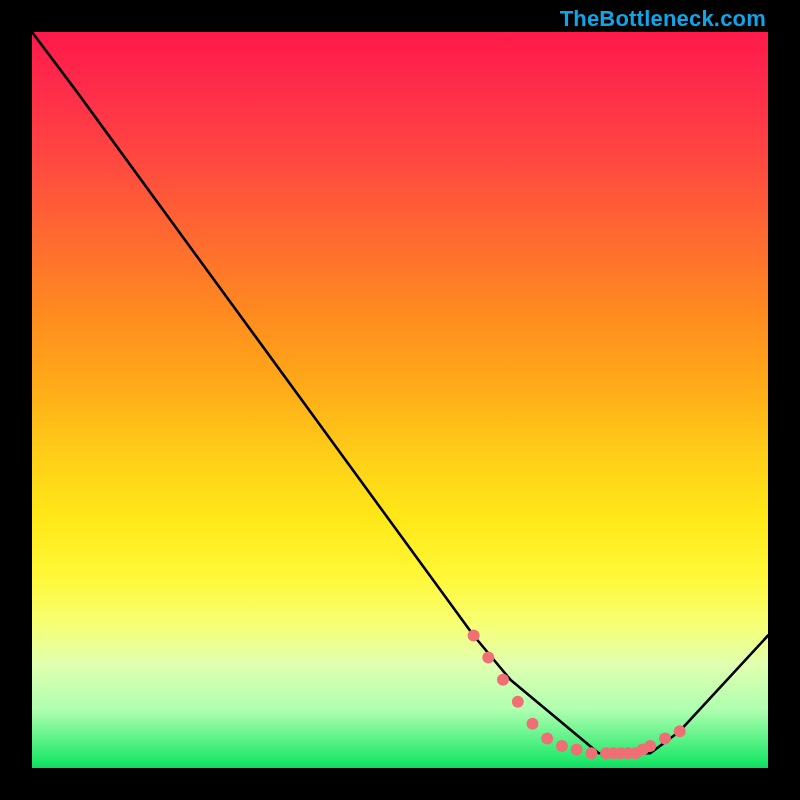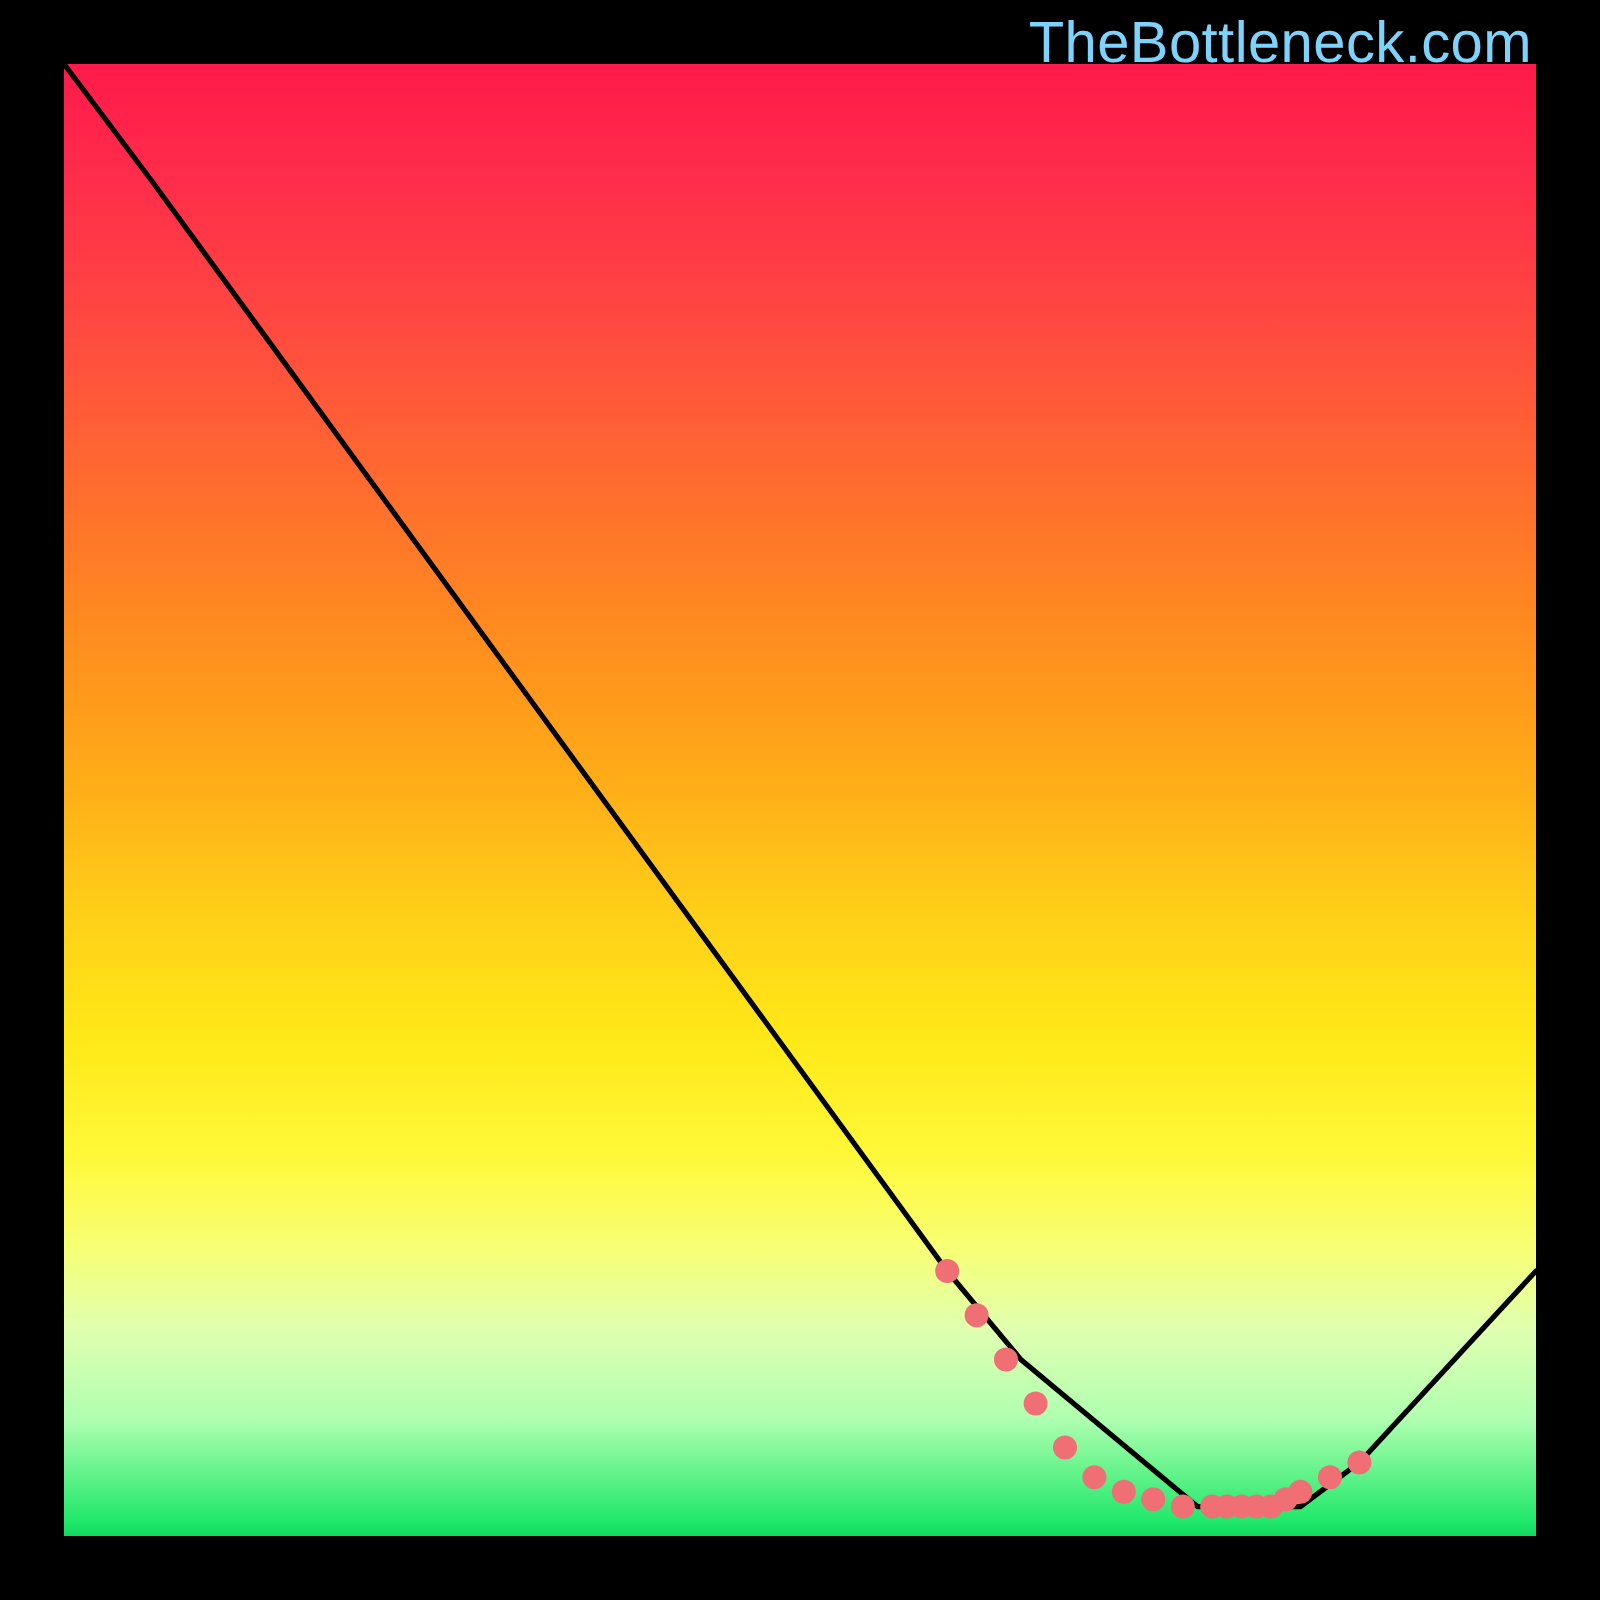--- a/index.html
+++ b/index.html
@@ -44,23 +44,23 @@
   .overlay-svg {
     position: absolute;
     left: 0; top: 0;
     width: 736px;
     height: 736px;
   }
   .watermark {
     position: absolute;
     top: 6px;
     right: 34px;
-    color: #7dd3fc;
-    font-size: 29px;
-    font-weight: 400;
+    color: #0ea5e9;
+    font-size: 22px;
+    font-weight: 700;
     letter-spacing: 0.2px;
     user-select: none;
   }
 </style>
 </head>
 <body>
 
 <div class="stage">
 
   <div class="watermark">TheBottleneck.com</div>

